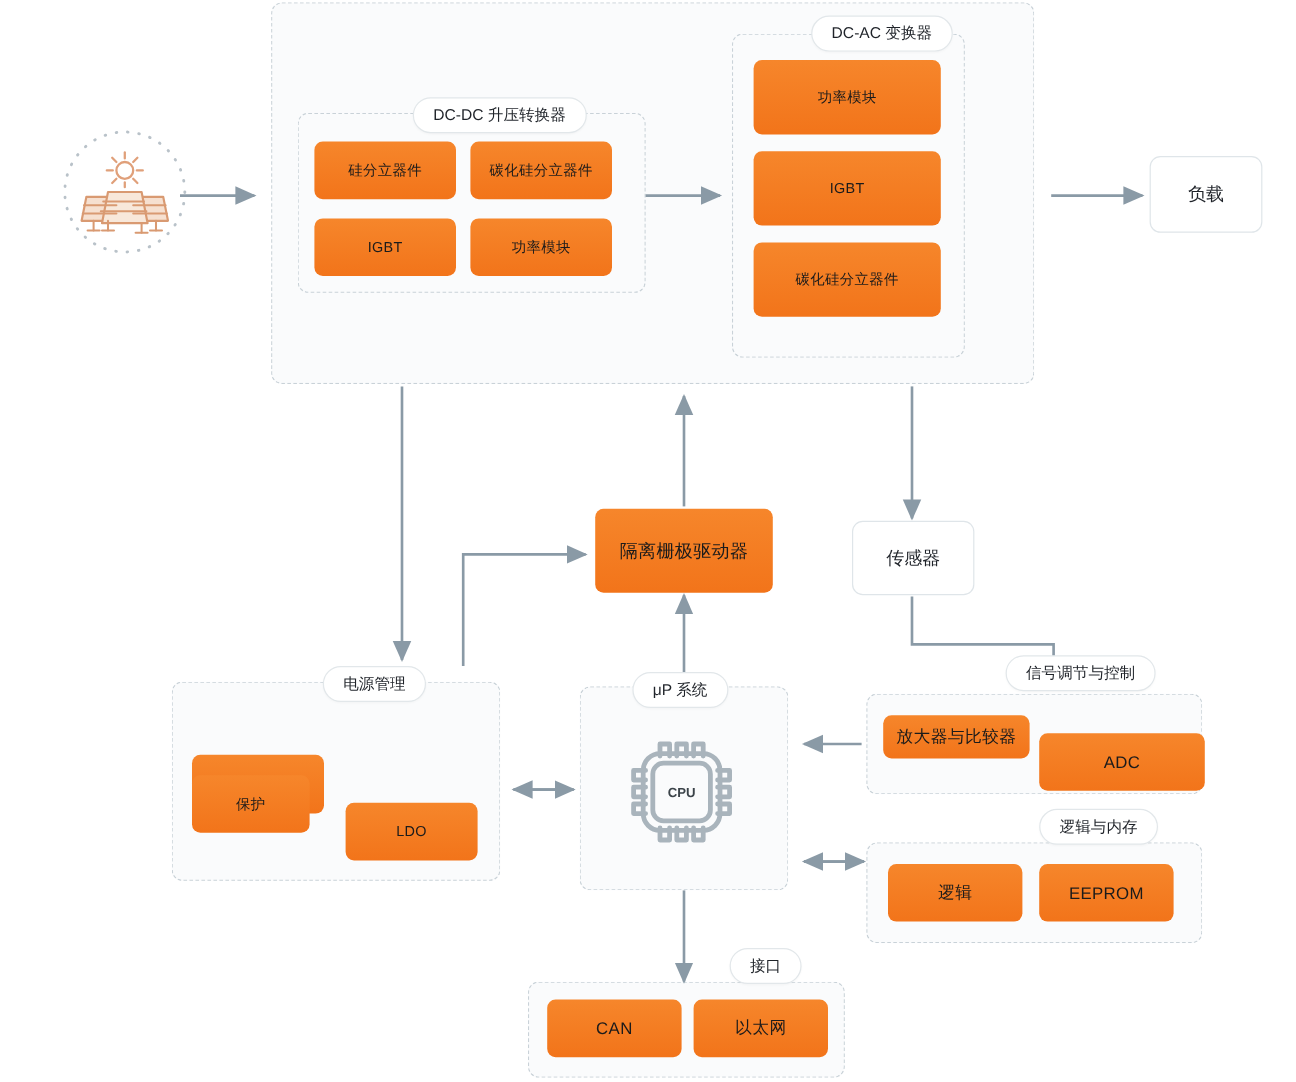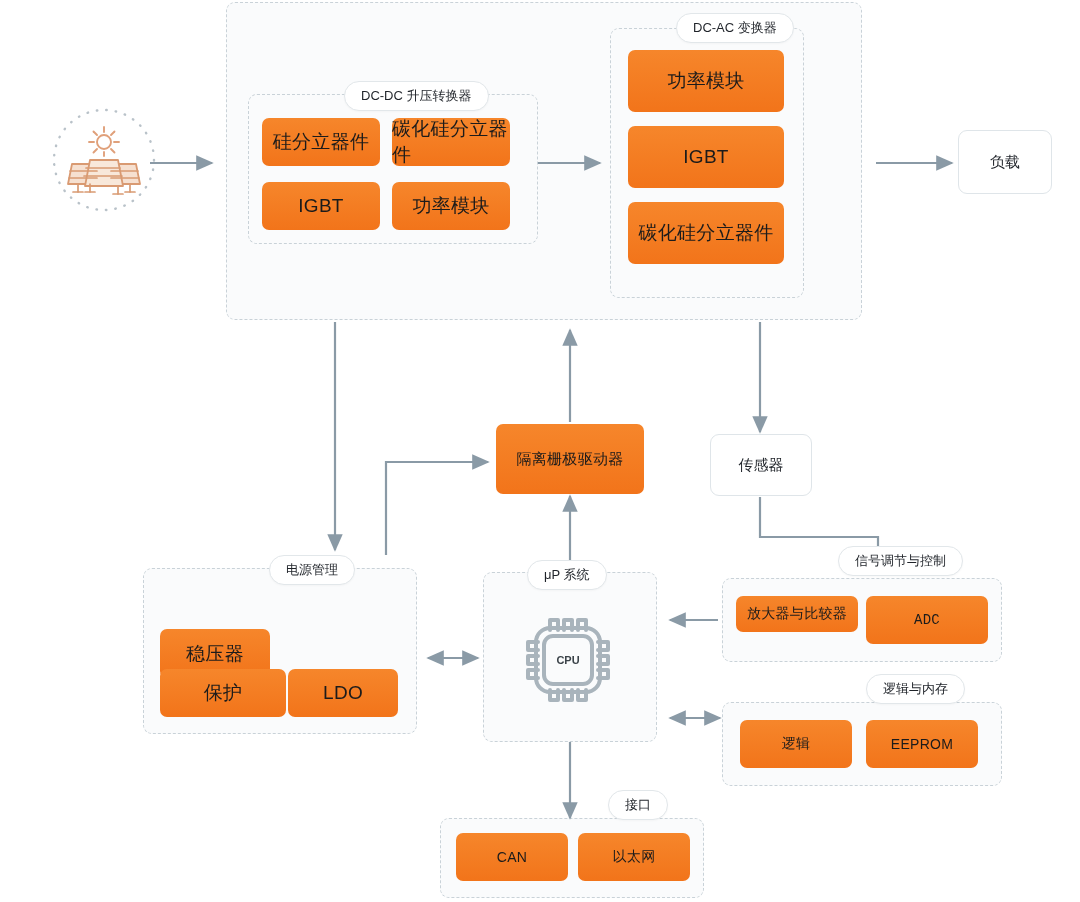--- a/index.html
+++ b/index.html
@@ -37,21 +37,21 @@
   }
 
   
   .obox{
     position:absolute;
     background:#F47B20;
     background:linear-gradient(180deg,#F6862B 0%,#F2741A 100%);
     border-radius:7px;
     display:flex;align-items:center;justify-content:center;
     color:#1b1b1b;
-    font-size:19px;
+    font-size:12px;
     letter-spacing:.3px;
     box-sizing:border-box;
     z-index:4;
   }
   .obox.sm{font-size:14px;}
 
   
   .wbox{
     position:absolute;
     background:#ffffff;
@@ -176,21 +176,21 @@
   <div class="wbox" style="left:958px;top:130px;width:94px;height:64px;">负载</div>
 
   <div class="obox" style="left:496px;top:424px;width:148px;height:70px;font-size:15px;">隔离栅极驱动器</div>
 
   <div class="wbox" style="left:710px;top:434px;width:102px;height:62px;">传感器</div>
 
   <div class="group" style="left:143px;top:568px;width:274px;height:166px;"></div>
   <div class="chip" style="left:269px;top:555px;">电源管理</div>
 
   <div class="obox" style="left:160px;top:629px;width:110px;height:49px;">稳压器</div>
-  <div class="obox" style="left:160px;top:669px;width:126px;height:48px;">保护</div>
+  <div class="obox" style="left:160px;top:646px;width:98px;height:48px;">保护</div>
   <div class="obox" style="left:288px;top:669px;width:110px;height:48px;">LDO</div>
 
   <div class="group" style="left:483px;top:572px;width:174px;height:170px;"></div>
   <div class="chip" style="left:527px;top:560px;">μP 系统</div>
 
   <div class="cpu-wrap">
     <svg viewBox="0 0 96 96" width="96" height="96">
       <g fill="none" stroke="#a9b4bc" stroke-width="4" stroke-linejoin="round" stroke-linecap="round">
         <rect x="24" y="24" width="48" height="48" rx="9"></rect>
         <path d="M18,30 h-10 v8 h10"></path>
@@ -208,21 +208,21 @@
         <rect x="16" y="16" width="64" height="64" rx="14"></rect>
       </g>
       <text x="48" y="52" text-anchor="middle" font-family="Liberation Sans, sans-serif" font-size="11" font-weight="bold" fill="#3b4349">CPU</text>
     </svg>
   </div>
 
   <div class="group" style="left:722px;top:578px;width:280px;height:84px;"></div>
   <div class="chip" style="left:838px;top:546px;">信号调节与控制</div>
 
   <div class="obox sm" style="left:736px;top:596px;width:122px;height:36px;">放大器与比较器</div>
-  <div class="obox sm" style="left:866px;top:596px;width:122px;height:48px;font-family:Liberation Mono, monospace;">ADC</div>
+  <div class="obox sm" style="left:866px;top:611px;width:138px;height:48px;">ADC</div>
 
   <div class="group" style="left:722px;top:702px;width:280px;height:84px;"></div>
   <div class="chip" style="left:866px;top:674px;">逻辑与内存</div>
 
   <div class="obox sm" style="left:740px;top:720px;width:112px;height:48px;">逻辑</div>
   <div class="obox sm" style="left:866px;top:720px;width:112px;height:48px;">EEPROM</div>
 
   <div class="group" style="left:440px;top:818px;width:264px;height:80px;"></div>
   <div class="chip" style="left:608px;top:790px;">接口</div>
 

